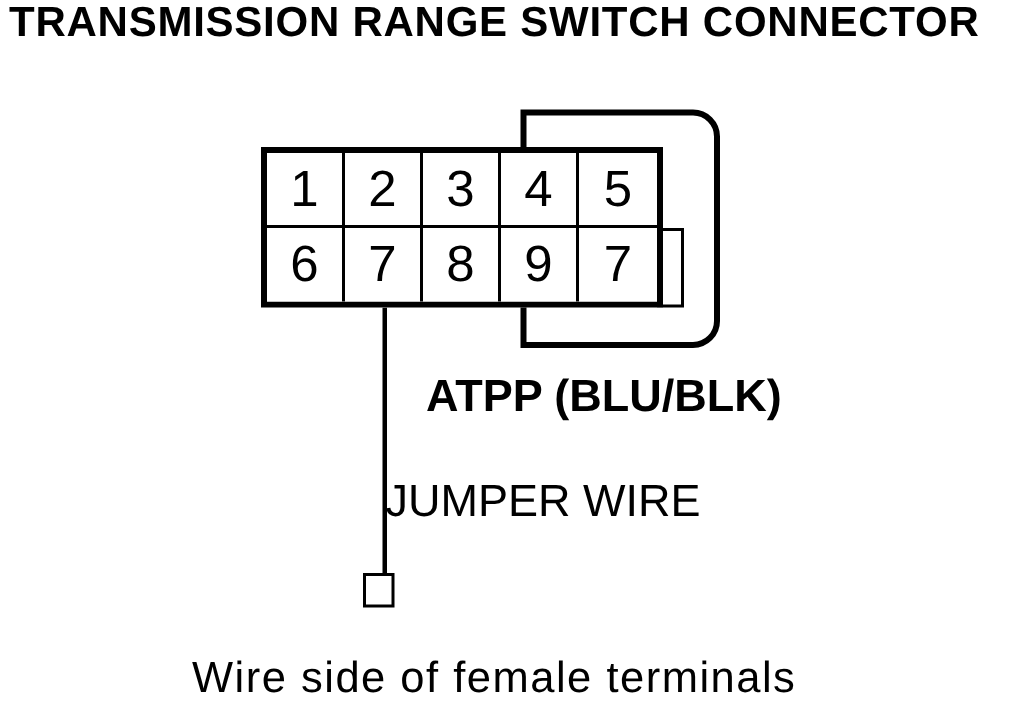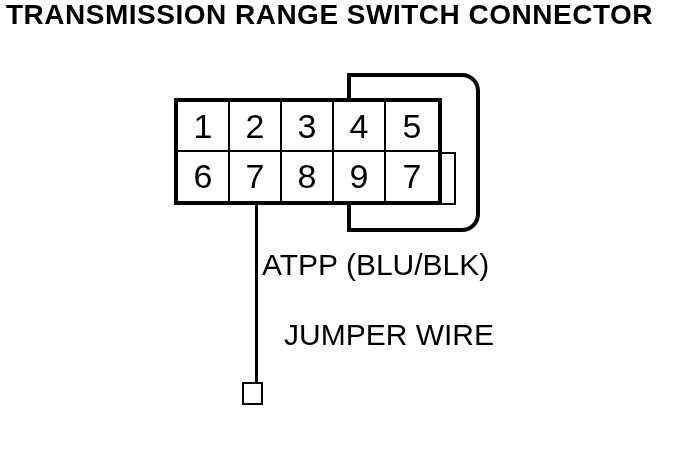--- a/index.html
+++ b/index.html
@@ -88,22 +88,22 @@
     height: 23px;
     border: 2px solid #000;
     background: #ffffff;
     box-sizing: border-box;
   }
   .lbl {
     position: absolute;
     font-size: 30px;
     white-space: nowrap;
   }
-  .lbl-atpp  { left: 262px; top: 248px; }
-  .lbl-jumper{ left: 284px; top: 318px; }
+  .lbl-atpp  { left: 284px; top: 248px; font-weight: bold; }
+  .lbl-jumper{ left: 257px; top: 318px; }
   .caption {
     position: absolute;
     left: 128px;
     top: 436px;
     font-size: 29px;
     letter-spacing: 1px;
     white-space: nowrap;
   }
 </style>
 </head>
@@ -128,14 +128,15 @@
     <div class="cell">9</div>
     <div class="cell col5">7</div>
   </div>
 
   <div class="wire"></div>
   <div class="terminal"></div>
 
   <div class="lbl lbl-atpp">ATPP (BLU/BLK)</div>
   <div class="lbl lbl-jumper">JUMPER WIRE</div>
 
+  <div class="caption">Wire side of female terminals</div>
 
 </div>
 
 </body></html>

